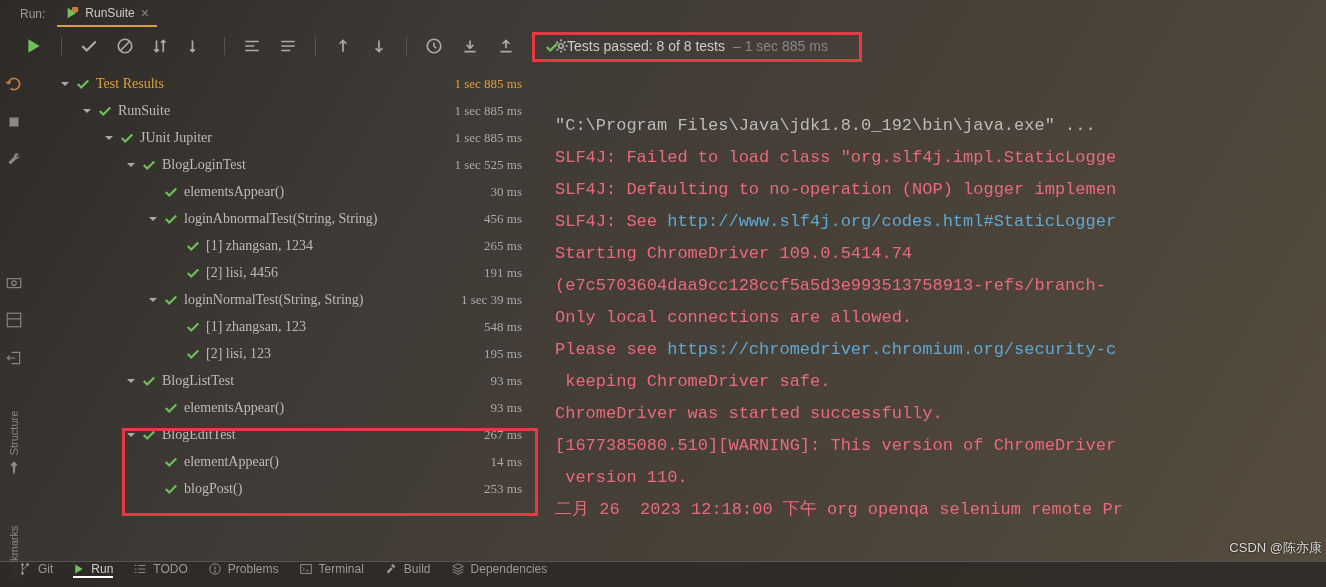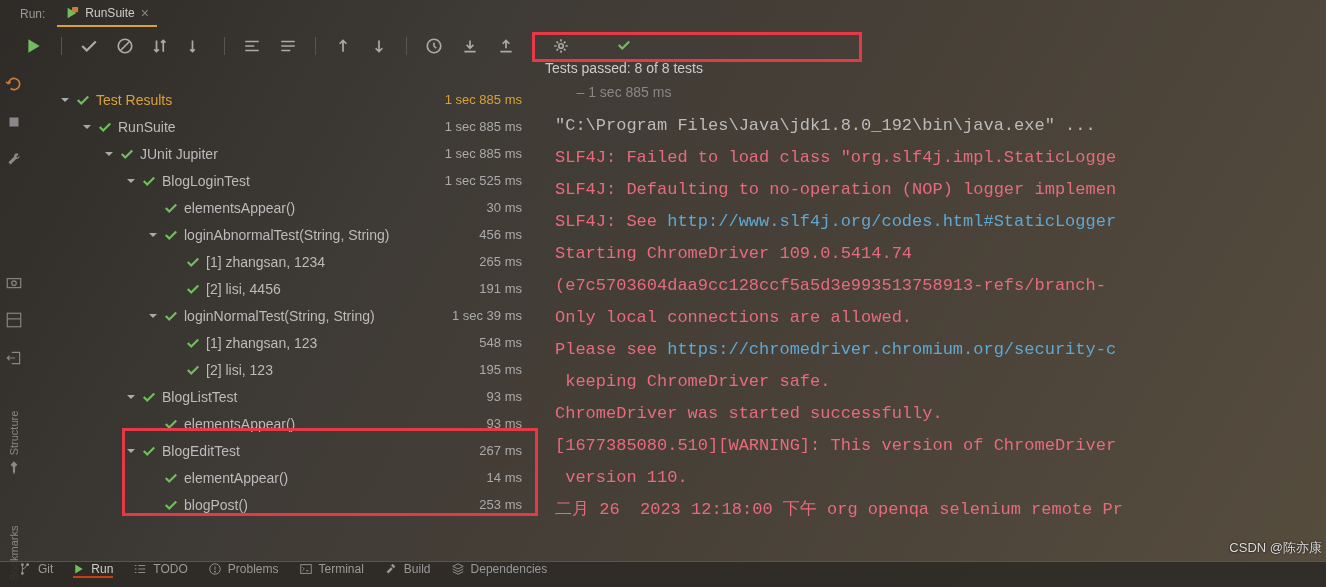--- a/index.html
+++ b/index.html
@@ -41,22 +41,23 @@
 
 .left-rail {
   position: absolute; left: 0; top: 60px; width: 28px; bottom: 28px;
   display: flex; flex-direction: column; align-items: center; gap: 20px; padding-top: 15px;
   z-index: 5;
 }
 .rail-icon { width: 18px; height: 18px; color: #888; cursor: pointer; }
 .rail-label { transform: rotate(-90deg); color: #888; font-size: 11px; white-space: nowrap; }
 
 .tree {
-  position: absolute; top: 86px; left: 60px; width: 470px;
-  z-index: 5;
+  position: absolute; top: 70px; left: 60px; width: 470px;
+  z-index: 5;
+  font-family: Liberation Serif, serif;
 }
 .tree-row {
   display: flex; align-items: center; height: 27px;
   padding-right: 8px;
 }
 .tree-name { display: flex; align-items: center; gap: 6px; flex: 1; color: #bbb; font-size: 14px; }
 .tree-time { color: #aaa; font-size: 13px; text-align: right; }
 .tree-name.root { color: #d9a13b; }
 .root-time { color: #d9a13b; }
 .check-icon { width: 14px; height: 14px; flex-shrink: 0; }
@@ -70,22 +71,22 @@
 }
 .red-box-status {
   position: absolute;
   border: 3px solid #e63946;
   left: 532px; top: 32px; width: 330px; height: 30px;
   z-index: 6; pointer-events: none;
 }
 
 .status-bar {
   position: absolute; top: 38px; left: 545px;
-  display: flex; align-items: center; gap: 8px;
-  font-size: 14px; z-index: 5; flex-direction: column;
+  display: flex; align-items: flex-end; gap: 8px;
+  font-size: 14px; z-index: 5;
 }
 .status-text { color: #ccc; }
 .status-dim { color: #888; }
 
 .console {
   position: absolute; top: 78px; left: 555px; right: 0; bottom: 30px;
   font-family: "Consolas", "Courier New", monospace;
   font-size: 17px; line-height: 32px;
   color: #e86b7c;
   overflow: hidden;
@@ -96,21 +97,21 @@
 .console a { color: #5fa8d3; }
 
 .bottom-bar {
   position: absolute; bottom: 0; left: 0; right: 0; height: 26px;
   background: rgba(45,42,38,0.9);
   display: flex; align-items: flex-start; gap: 20px; padding: 0 18px;
   border-top: 1px solid #555;
   z-index: 5;
 }
 .bottom-item { display: flex; align-items: center; gap: 6px; color: #999; font-size: 12px; cursor: pointer; }
-.bottom-item.active { color: #ccc; border-bottom: 2px solid #c2410c; }
+.bottom-item.active { color: #ccc; border-bottom: 2px solid #ffffff; }
 .watermark {
   position: absolute; bottom: 30px; right: 4px;
   color: #ddd; font-size: 13px; z-index: 7;
   text-shadow: 0 0 2px #000;
 }
 </style>
 </head>
 <body>
 
 <div class="bg-overlay"></div>

